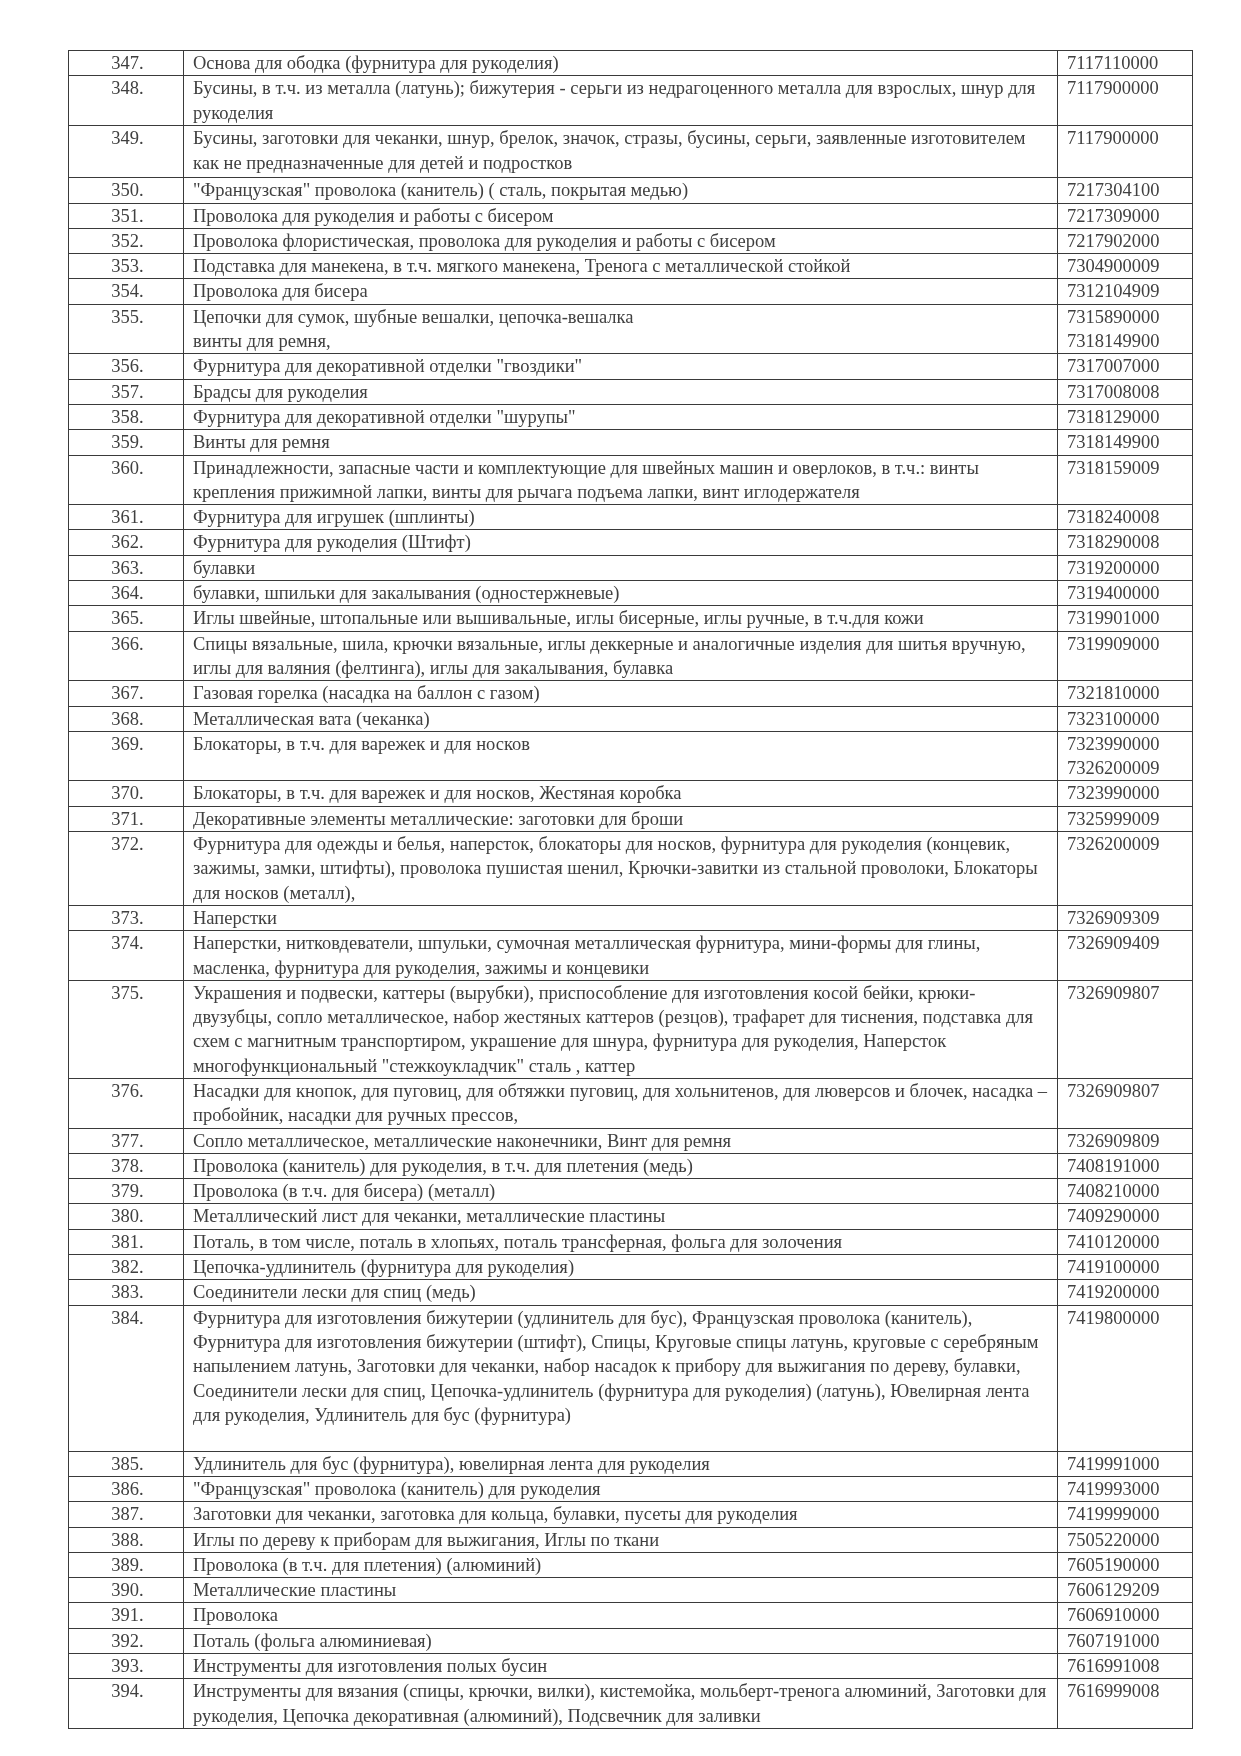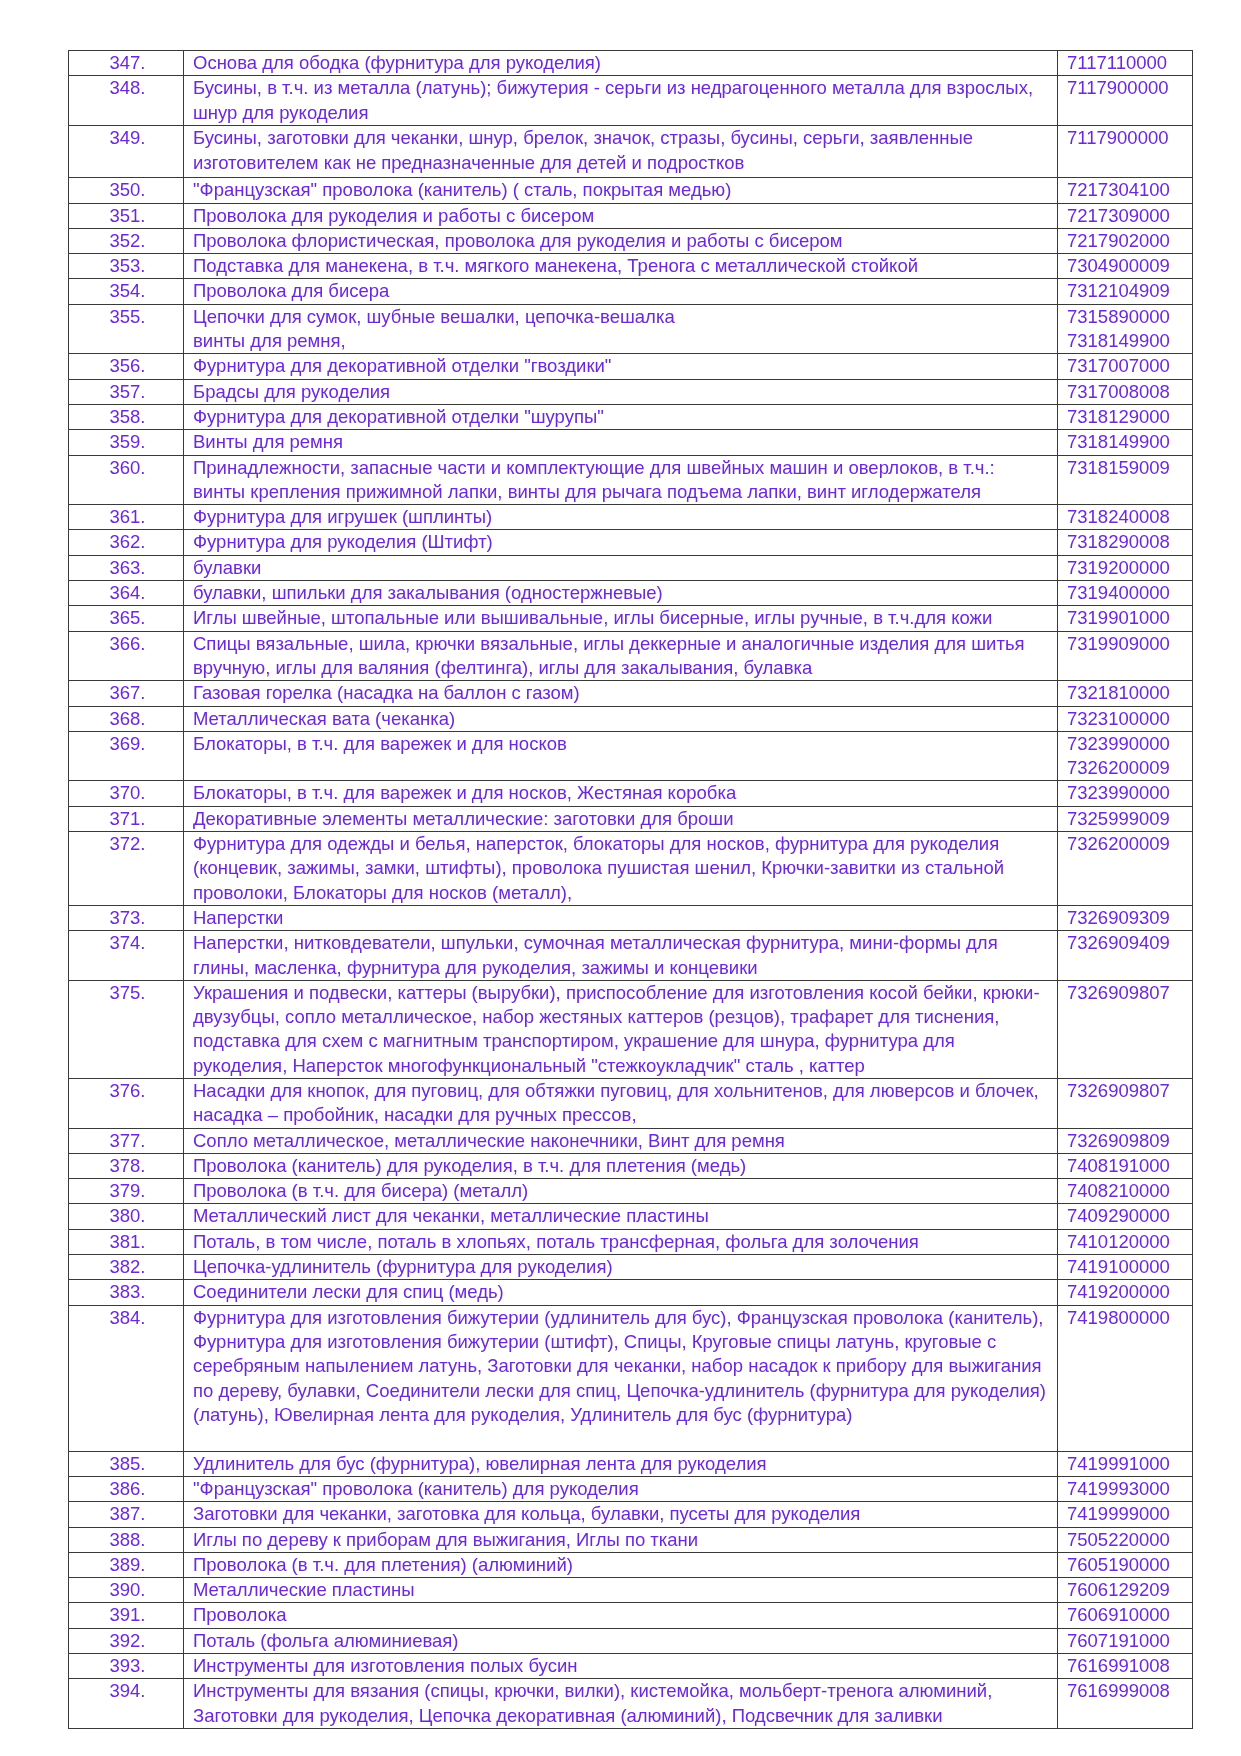--- a/index.html
+++ b/index.html
@@ -1,22 +1,22 @@
 <!DOCTYPE html>
 <html><head>
 <meta charset="utf-8">
 <style>
   html, body { margin: 0; padding: 0; background: #ffffff; }
   body { width: 1241px; height: 1756px; position: relative; overflow: hidden; }
   .page { position: absolute; left: 0; top: 0; width: 1241px; height: 1756px; background: #fff; }
   table.grid {
     position: absolute; left: 68px; top: 50px;
     width: 1124px; border-collapse: collapse; table-layout: fixed;
-    font-family: Liberation Sans, sans-serif;
-    font-size: 18.5px; line-height: 24.3px; color: #6d28d9;
+    font-family: Liberation Serif, serif;
+    font-size: 18.5px; line-height: 24.3px; color: #404040;
   }
   table.grid td { border: 1.3px solid #3a3a3a; vertical-align: top; padding: 0 6px 0 9px; }
   td.num { text-align: center; padding: 0 24px 0 0; }
   td.code { padding: 0 6px 0 10px; white-space: pre-line; }
   td.desc { white-space: normal; }
   td.mid { vertical-align: middle; }
   .c1 { width: 115px; } .c2 { width: 874px; } .c3 { width: 135px; }
 </style>
 </head>
 <body>

